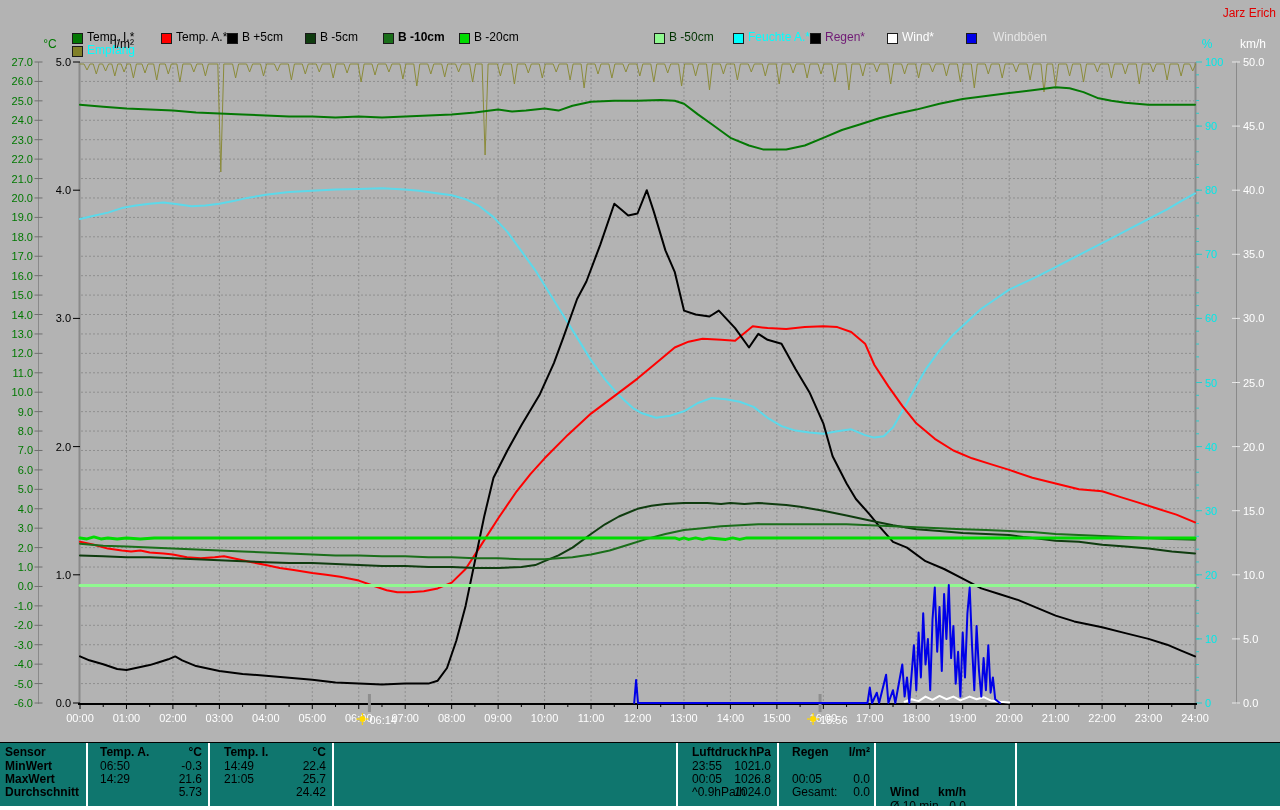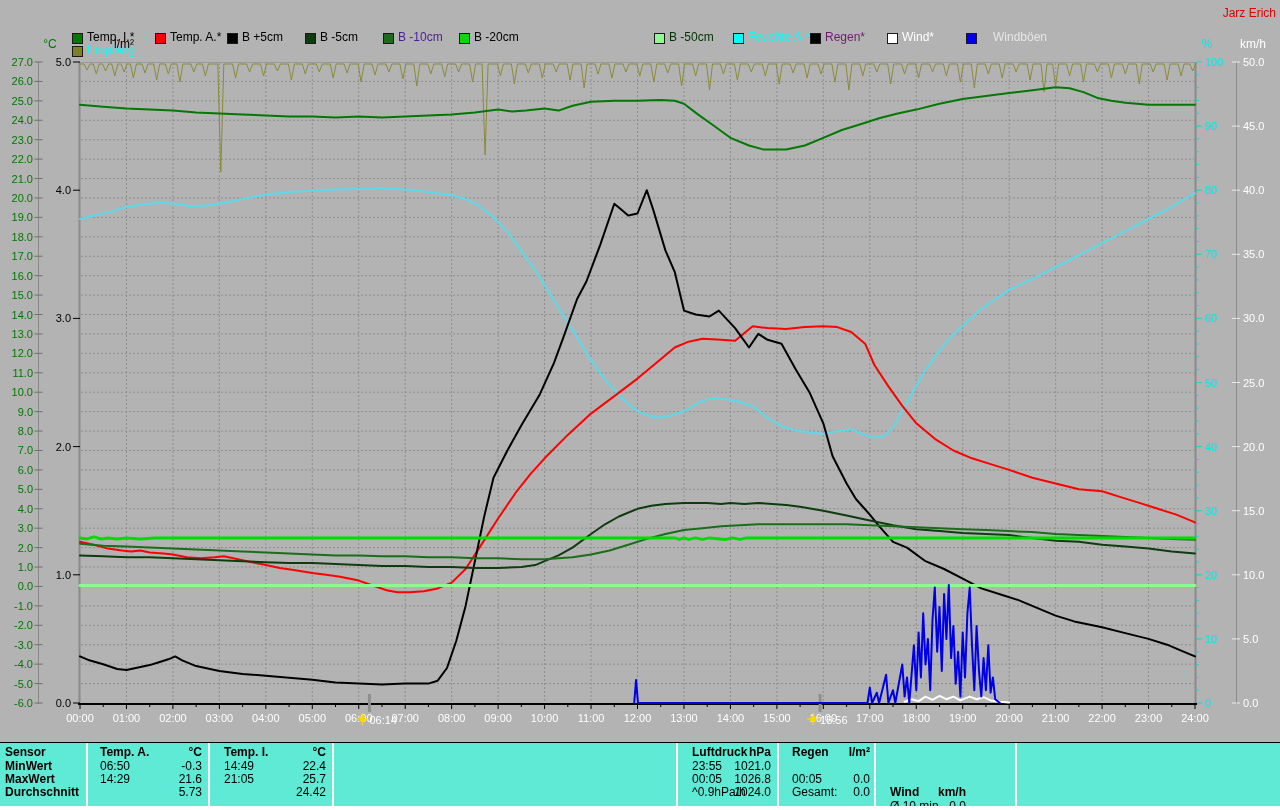--- a/index.html
+++ b/index.html
@@ -4,56 +4,56 @@
 <style>
   html,body{margin:0;padding:0;background:#ffffff;}
   #app{position:relative;width:1280px;height:810px;background:#b3b3b3;overflow:hidden;
        font-family:"Liberation Sans",sans-serif;}
   .title{position:absolute;top:5px;left:0;width:1184px;text-align:center;color:#ffffff;
          font-size:15px;letter-spacing:.3px;}
   .author{position:absolute;top:6px;right:4px;color:#e00000;font-size:12px;}
   .legend-item{position:absolute;display:inline-flex;align-items:flex-end;font-size:12px;white-space:nowrap;}
   .legend-swatch{width:9px;height:9px;border:1px solid #1a1a1a;margin-right:4px;flex:0 0 auto;}
   #chart{position:absolute;top:0;left:0;}
-  #stats{position:absolute;left:0;top:742px;width:1280px;height:64px;background:#5eead4;
+  #stats{position:absolute;left:0;top:742px;width:1280px;height:64px;background:#0f766e;
          border-top:1px solid #000;font-size:12px;color:#000;}
   .tbl-sep{position:absolute;top:0;width:2px;height:64px;background:#ffffff;}
   .tbl-rowlabel{position:absolute;left:5px;font-weight:bold;height:13px;line-height:13px;}
   .tbl-col{position:absolute;top:0;height:64px;}
   .tbl-cell{position:absolute;height:13px;line-height:13px;white-space:nowrap;}
   .tbl-head{font-weight:bold;}
   .t-left{left:10px;}
   .t-right{right:2px;text-align:right;}
   .bottom-white{position:absolute;left:0;top:806px;width:1280px;height:4px;background:#ffffff;}
 </style>
 </head>
 <body>
 
 <div id="app">
   <div class="author">Jarz Erich</div>
   <div id="legend">
       <div class="legend-item" style="left: 72px; top: 30px;">
         <span class="legend-swatch" style="background: rgb(4, 120, 4);"></span>
         <span style="color: rgb(0, 0, 0);">Temp. I.*</span>
       </div>
-      <div class="legend-item" style="left: 155px; top: 30px;">
+      <div class="legend-item" style="left: 161px; top: 30px;">
         <span class="legend-swatch" style="background: rgb(255, 0, 0);"></span>
         <span style="color: rgb(0, 0, 0);">Temp. A.*</span>
       </div>
       <div class="legend-item" style="left: 227px; top: 30px;">
         <span class="legend-swatch" style="background: rgb(0, 0, 0);"></span>
         <span style="color: rgb(0, 0, 0);">B +5cm</span>
       </div>
       <div class="legend-item" style="left: 305px; top: 30px;">
         <span class="legend-swatch" style="background: rgb(15, 60, 15);"></span>
         <span style="color: rgb(0, 0, 0);">B -5cm</span>
       </div>
       <div class="legend-item" style="left: 383px; top: 30px;">
         <span class="legend-swatch" style="background: rgb(26, 110, 26);"></span>
-        <span style="color: #4c1d95;">B -10cm</span>
+        <span style="color: #000000; font-weight: bold;">B -10cm</span>
       </div>
       <div class="legend-item" style="left: 459px; top: 30px;">
         <span class="legend-swatch" style="background: rgb(0, 220, 0);"></span>
         <span style="color: rgb(0, 0, 0);">B -20cm</span>
       </div>
       <div class="legend-item" style="left: 654px; top: 30px;">
         <span class="legend-swatch" style="background: rgb(144, 248, 144);"></span>
         <span style="color: rgb(0, 51, 0);">B -50cm</span>
       </div>
       <div class="legend-item" style="left: 733px; top: 30px;">

